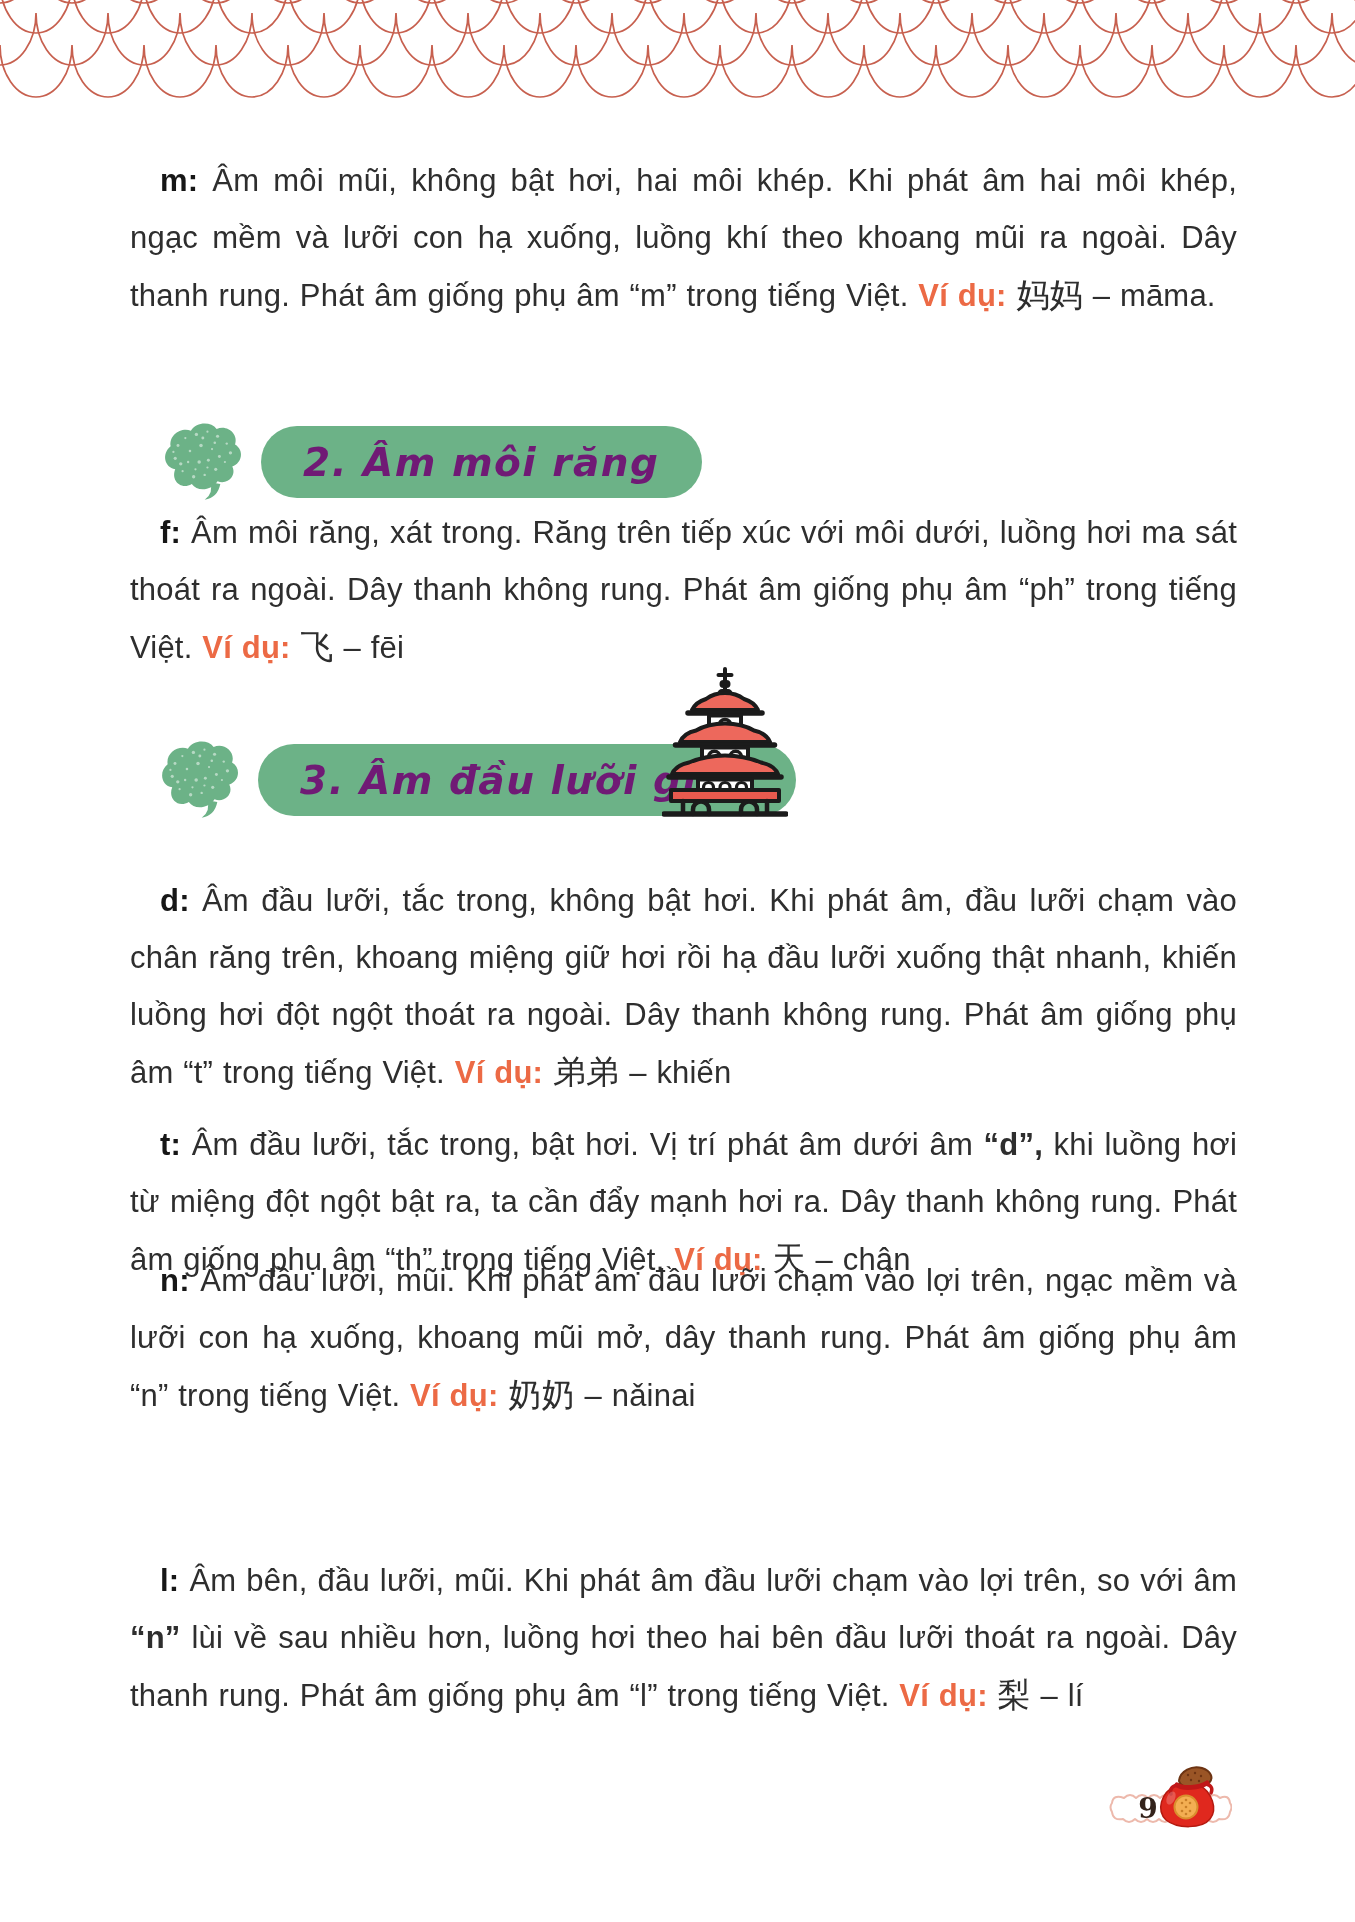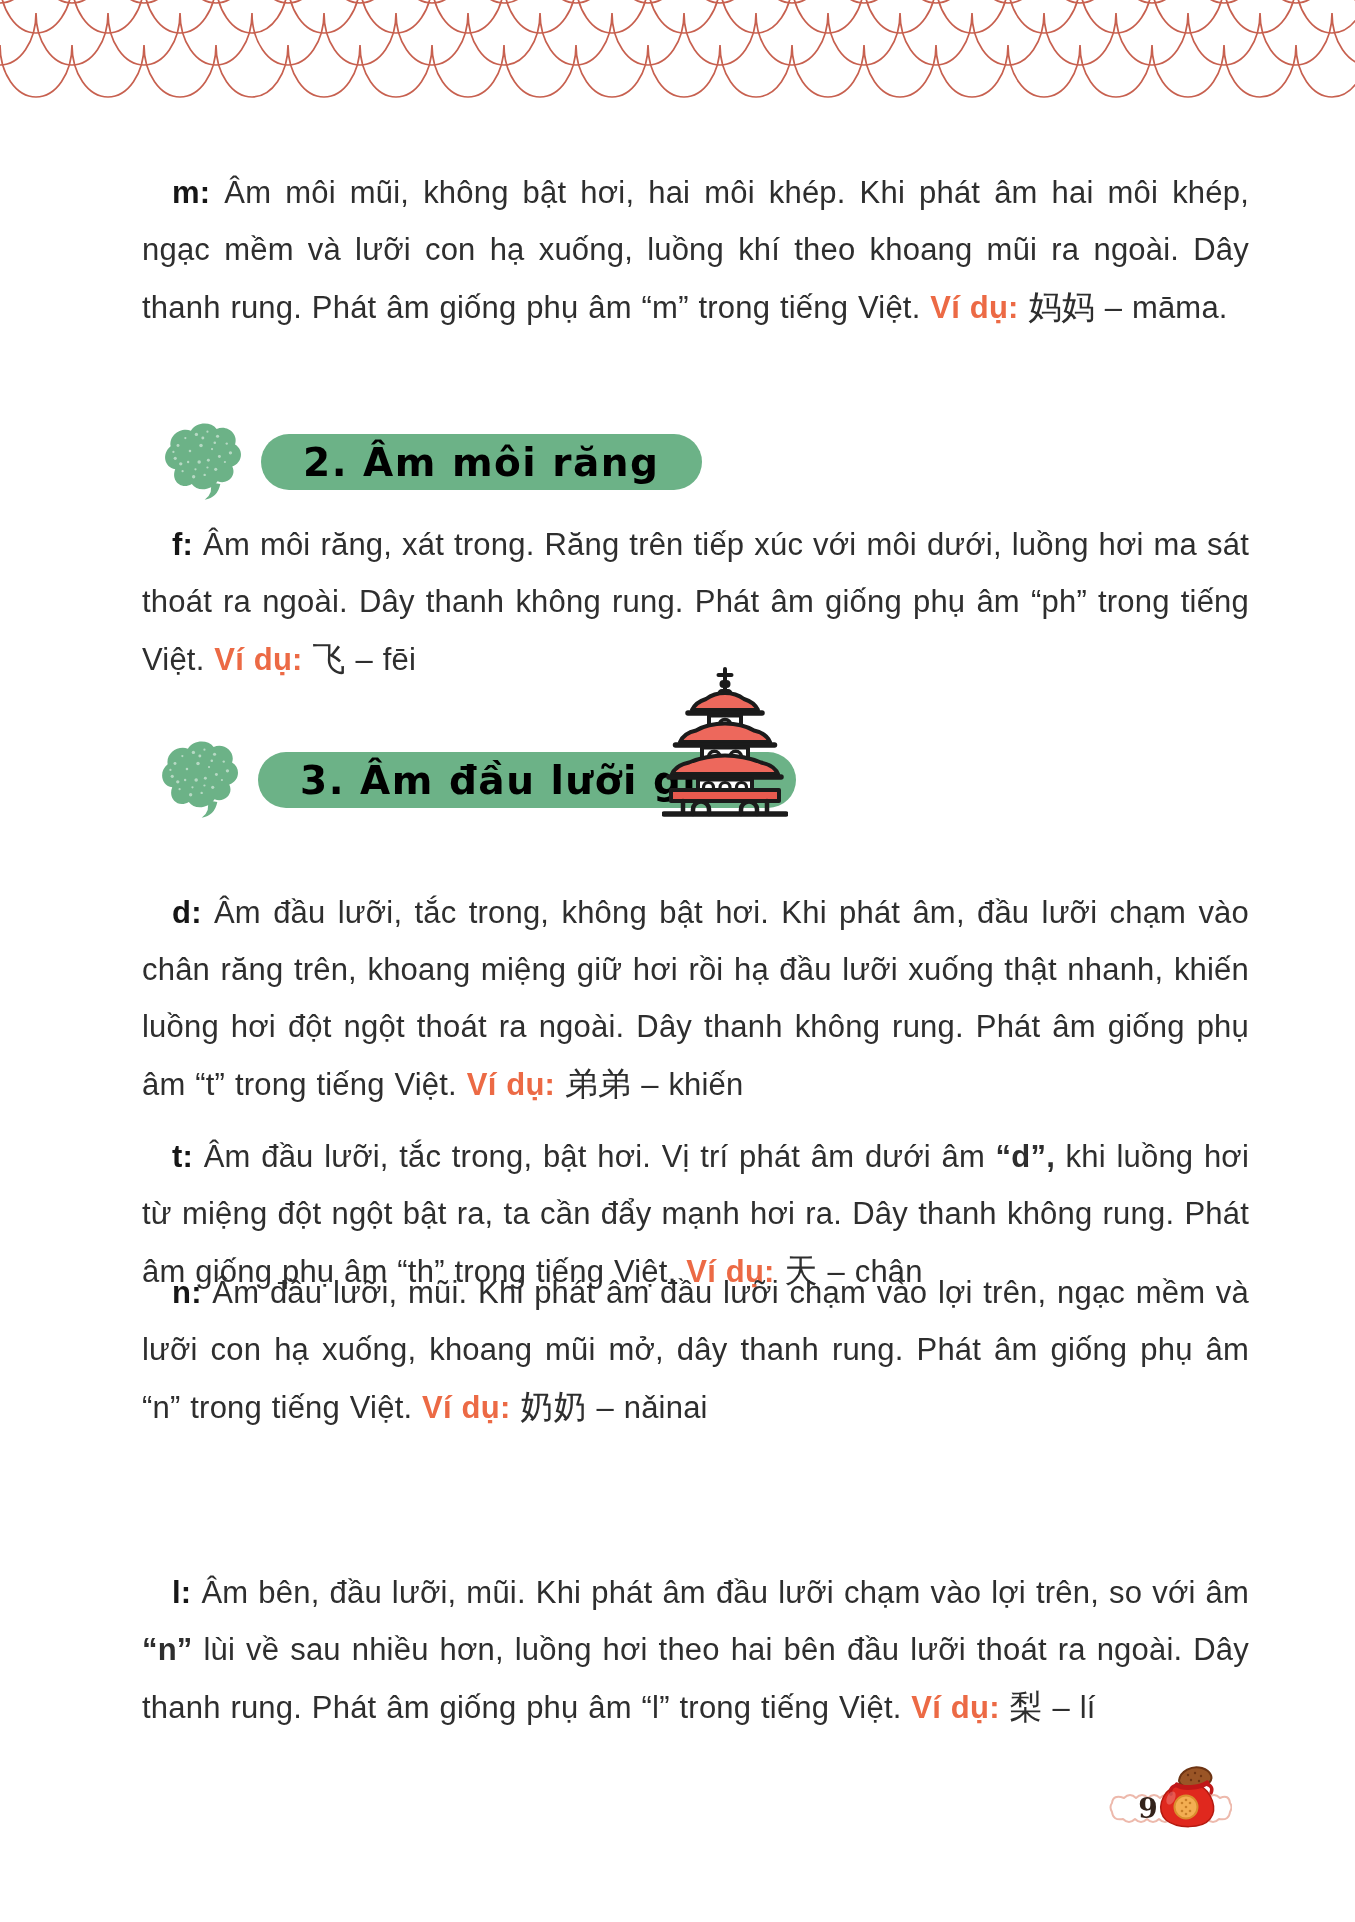--- a/index.html
+++ b/index.html
@@ -2,33 +2,33 @@
 <html><head>
 <meta charset="utf-8">
 <style>
   html,body{margin:0;padding:0;}
   body{
     width:1355px;height:1922px;position:relative;background:#ffffff;
     font-family:"Liberation Sans",sans-serif;color:#2e2e2e;overflow:hidden;
   }
   .scales{position:absolute;top:0;left:0;}
   .para{
-    position:absolute;left:130px;width:1107px;margin:12px;
+    position:absolute;left:130px;width:1107px;margin:0;
     font-size:31px;line-height:57px;text-align:justify;text-indent:30px;
     letter-spacing:.2px;word-spacing:1px;color:#2e2e2e;
   }
   .lead{color:#161616;}
   .vd{color:#ec6a45;}
   .han{font-family:"DejaVu Serif","Liberation Serif",serif;font-size:33px;}
   .section{position:absolute;display:flex;align-items:center;}
   .bubble{flex:0 0 auto;margin-right:14px;}
   .badge{
     display:inline-flex;align-items:center;justify-content:center;
-    height:56px;padding:0 42px;background:#6cb287;border-radius:40px;
-    color:#000000;font-size:39px;font-weight:600;
+    height:72px;padding:0 42px;background:#6cb287;border-radius:40px;
+    color:#701a75;font-size:39px;font-style:italic;font-weight:600;
     letter-spacing:1.5px;white-space:nowrap;
     font-family:"DejaVu Sans",sans-serif;
   }
   .pagoda{position:absolute;left:662px;top:665px;}
   .footer-pill{position:absolute;left:1108px;top:1789px;}
   .page-num{
     position:absolute;left:1128px;top:1789px;width:40px;height:38px;
     display:flex;align-items:center;justify-content:center;
     font-family:"DejaVu Serif","Liberation Serif",serif;
     font-size:28px;font-weight:600;color:#33231b;

